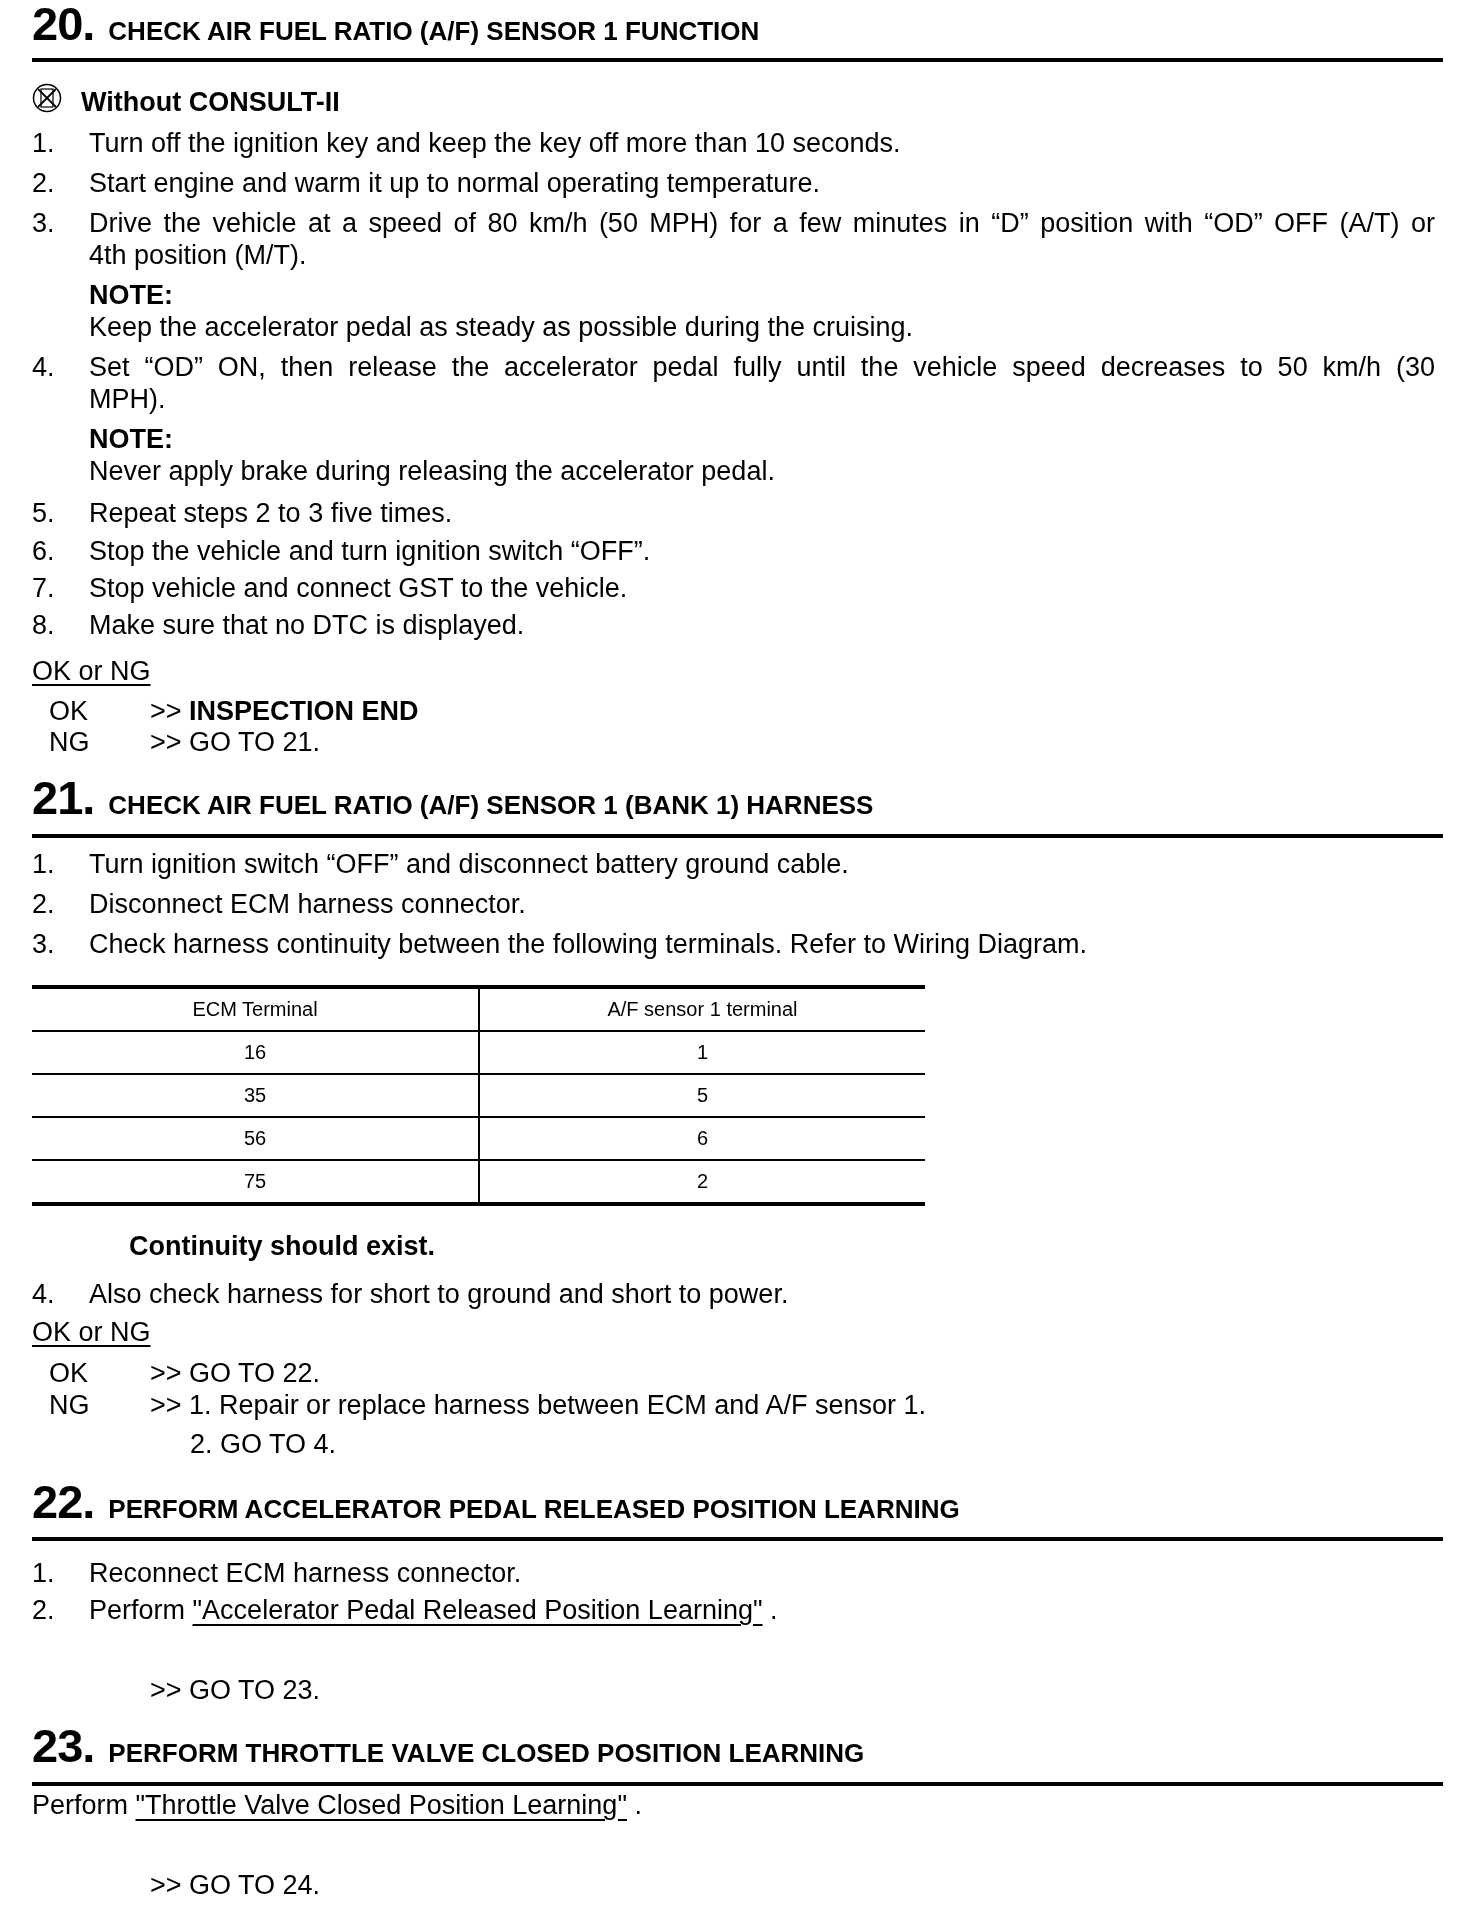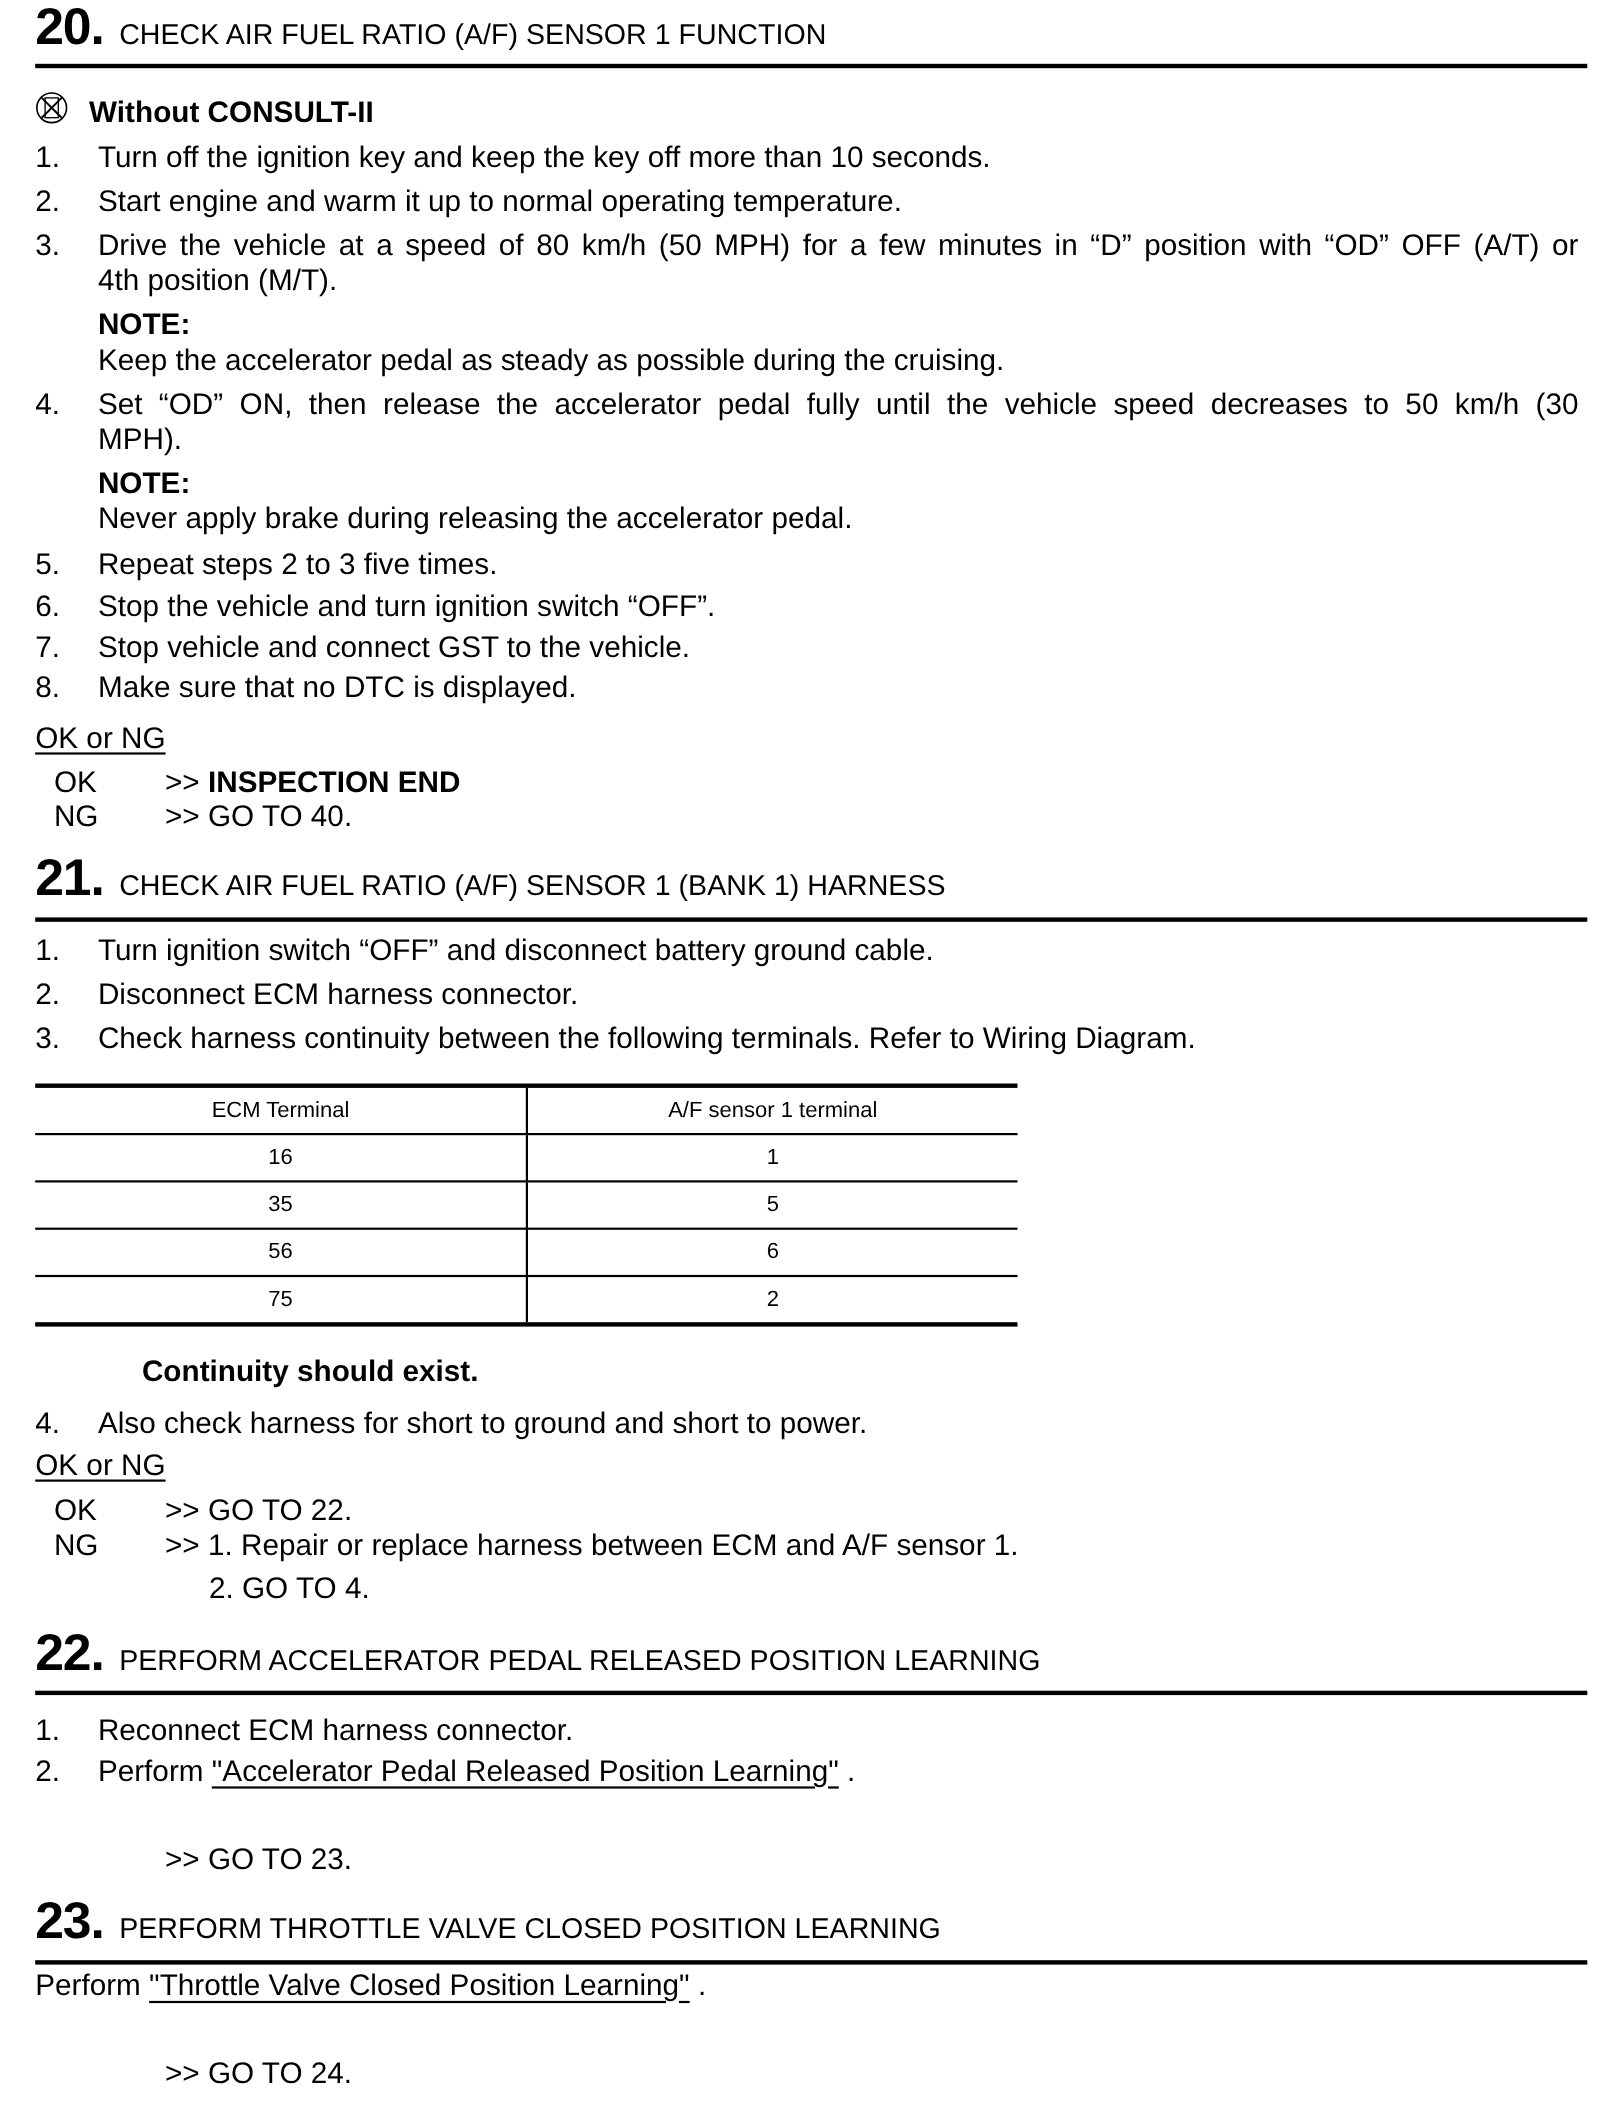--- a/index.html
+++ b/index.html
@@ -2,21 +2,21 @@
 <html><head>
 <meta charset="utf-8">
 <style>
   html, body { margin: 0; padding: 0; background: #ffffff; }
   body {
     width: 1472px; height: 1930px; position: relative; overflow: hidden;
     font-family: "Liberation Sans", "DejaVu Sans", sans-serif; color: #000000;
   }
   .step-num { position: absolute; left: 0; font-size: 27px; line-height: 32px; white-space: nowrap; }
   .heading-num { font-size: 47px; line-height: 48px; font-weight: bold; letter-spacing: -1px; }
-  .heading-title { font-size: 26px; line-height: 32px; font-weight: normal; margin-left: 14px; }
+  .heading-title { font-size: 26px; line-height: 32px; font-weight: bold; margin-left: 14px; }
   .heading { position: absolute; left: 32px; display: flex; align-items: baseline; white-space: nowrap; }
   .rule { position: absolute; left: 32px; width: 1411px; height: 4px; background: #000000; }
   .txt { position: absolute; font-size: 27px; line-height: 32px; white-space: nowrap; }
   .step { position: absolute; left: 32px; width: 1403px; font-size: 27px; line-height: 32px; }
   .step .body { margin-left: 57px; }
   .justify-line { display: block; text-align: justify; text-align-last: justify; }
   .plain-line { display: block; }
   .bold { font-weight: bold; }
   .ul { text-decoration: underline; text-underline-offset: 4px; text-decoration-thickness: 2px; }
   .link { text-decoration: underline; text-underline-offset: 5px; text-decoration-thickness: 2px; cursor: pointer; }
@@ -110,21 +110,21 @@
 
 <div class="okng-label ul" style="top:655px;">OK or NG</div>
 <div class="res-code" style="top:695px;">OK</div>
 <div class="res-text" style="top:695px;text-align:center;">
   <span>&gt;&gt;</span>
   <span class="bold">INSPECTION END</span>
 </div>
 <div class="res-code" style="top:726px;">NG</div>
 <div class="res-text" style="top:726px;">
   <span>&gt;&gt;</span>
-  <span class="link" style="text-decoration:none;">GO TO 40.</span>
+  <span class="link" style="text-decoration:none;">GO TO 21.</span>
 </div>
 
 <div class="heading" style="top:774px;">
   <span class="heading-num">21.</span>
   <span class="heading-title">CHECK AIR FUEL RATIO (A/F) SENSOR 1 (BANK 1) HARNESS</span>
 </div>
 <div class="rule" style="top:834px;"></div>
 
 <div class="step" style="top:848px;">
   <span class="step-num">1.</span>

